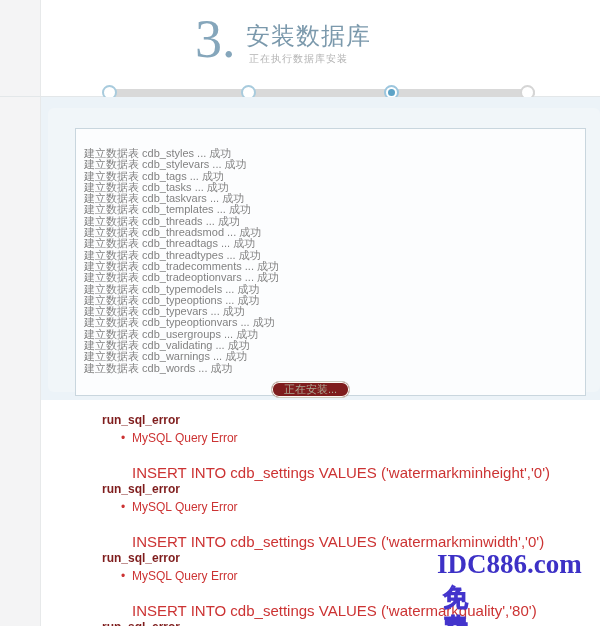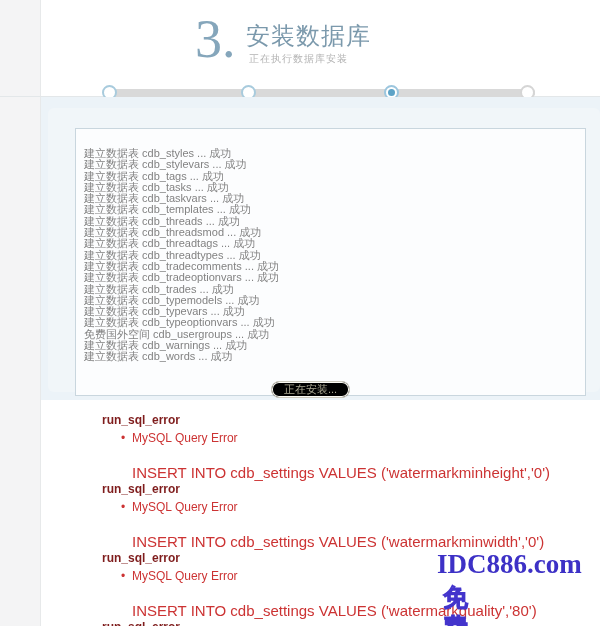--- a/index.html
+++ b/index.html
@@ -36,21 +36,21 @@
   .panel{position:absolute;left:41px;top:97px;width:559px;height:303px;background:#ecf3f8;}
   .panel-inner{position:absolute;left:48px;top:108px;width:552px;height:284px;
     background:#f1f6f9;border-radius:6px;}
   
   .log-box{position:absolute;left:75px;top:128px;width:501px;height:247px;
     background:#fcfdfe;border:1px solid #c9d6de;overflow:hidden;
     padding:19px 0 0 8px;}
   .log-line{font-size:11px;line-height:11.3px;color:#828282;white-space:nowrap;}
   
   .install-btn{position:absolute;left:271px;top:381px;
-    background:#000000;border:1px solid #ccc9bd;border-radius:8px;
+    background:#7f1d1d;border:1px solid #ccc9bd;border-radius:8px;
     box-shadow:inset 0 0 0 1px #fbfaf4;
     color:#aba892;font-size:11px;line-height:13px;padding:1px 12px;}
   
   .error-section{position:absolute;left:102px;top:413px;width:470px;}
   .error-heading{font-size:12px;line-height:14px;font-weight:bold;color:#7f1d1d;margin:0;}
   .error-bullet{position:relative;margin-top:4px;padding-left:30px;
     font-size:12px;line-height:14px;color:#cc3333;}
   .error-bullet::before{content:"•";position:absolute;left:19px;top:0;color:#cc3333;}
   .error-sql{margin:21px 0 2px 30px;font-size:15px;line-height:14px;color:#cc3333;}
   
@@ -91,25 +91,26 @@
     <div class="log-line">建立数据表 cdb_tags ... 成功</div>
     <div class="log-line">建立数据表 cdb_tasks ... 成功</div>
     <div class="log-line">建立数据表 cdb_taskvars ... 成功</div>
     <div class="log-line">建立数据表 cdb_templates ... 成功</div>
     <div class="log-line">建立数据表 cdb_threads ... 成功</div>
     <div class="log-line">建立数据表 cdb_threadsmod ... 成功</div>
     <div class="log-line">建立数据表 cdb_threadtags ... 成功</div>
     <div class="log-line">建立数据表 cdb_threadtypes ... 成功</div>
     <div class="log-line">建立数据表 cdb_tradecomments ... 成功</div>
     <div class="log-line">建立数据表 cdb_tradeoptionvars ... 成功</div>
-    <div class="log-line">建立数据表 cdb_trades ... 成功</div>
     <div class="log-line">建立数据表 cdb_typemodels ... 成功</div>
+    <div class="log-line">建立数据表 cdb_typeoptions ... 成功</div>
     <div class="log-line">建立数据表 cdb_typevars ... 成功</div>
     <div class="log-line">建立数据表 cdb_typeoptionvars ... 成功</div>
-    <div class="log-line">免费国外空间 cdb_usergroups ... 成功</div>
+    <div class="log-line">建立数据表 cdb_usergroups ... 成功</div>
+    <div class="log-line">建立数据表 cdb_validating ... 成功</div>
     <div class="log-line">建立数据表 cdb_warnings ... 成功</div>
     <div class="log-line">建立数据表 cdb_words ... 成功</div>
   </div>
 
 <button class="install-btn">正在安装...</button>
 
 <div class="error-section">
   <div class="error-block">
     <div class="error-heading">run_sql_error</div>
     <div class="error-bullet">MySQL Query Error</div>

